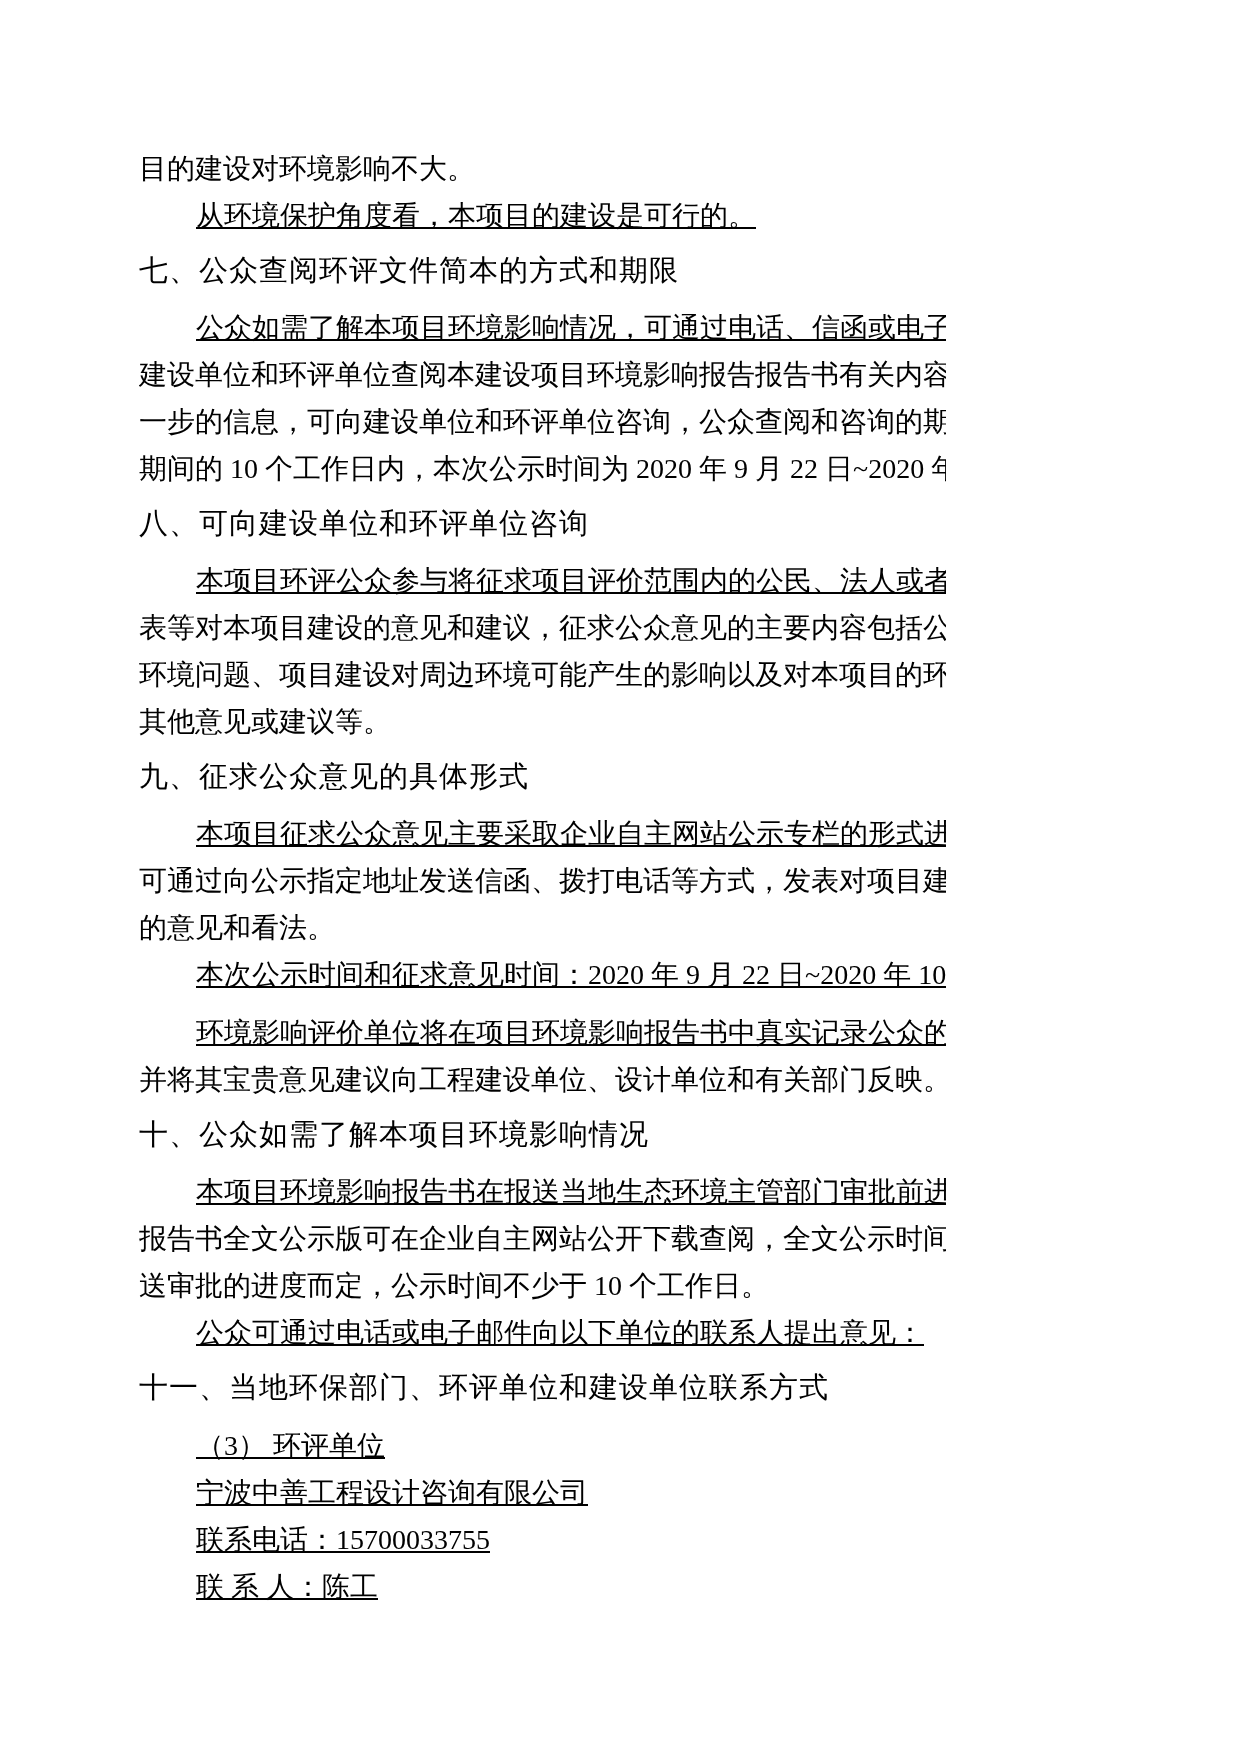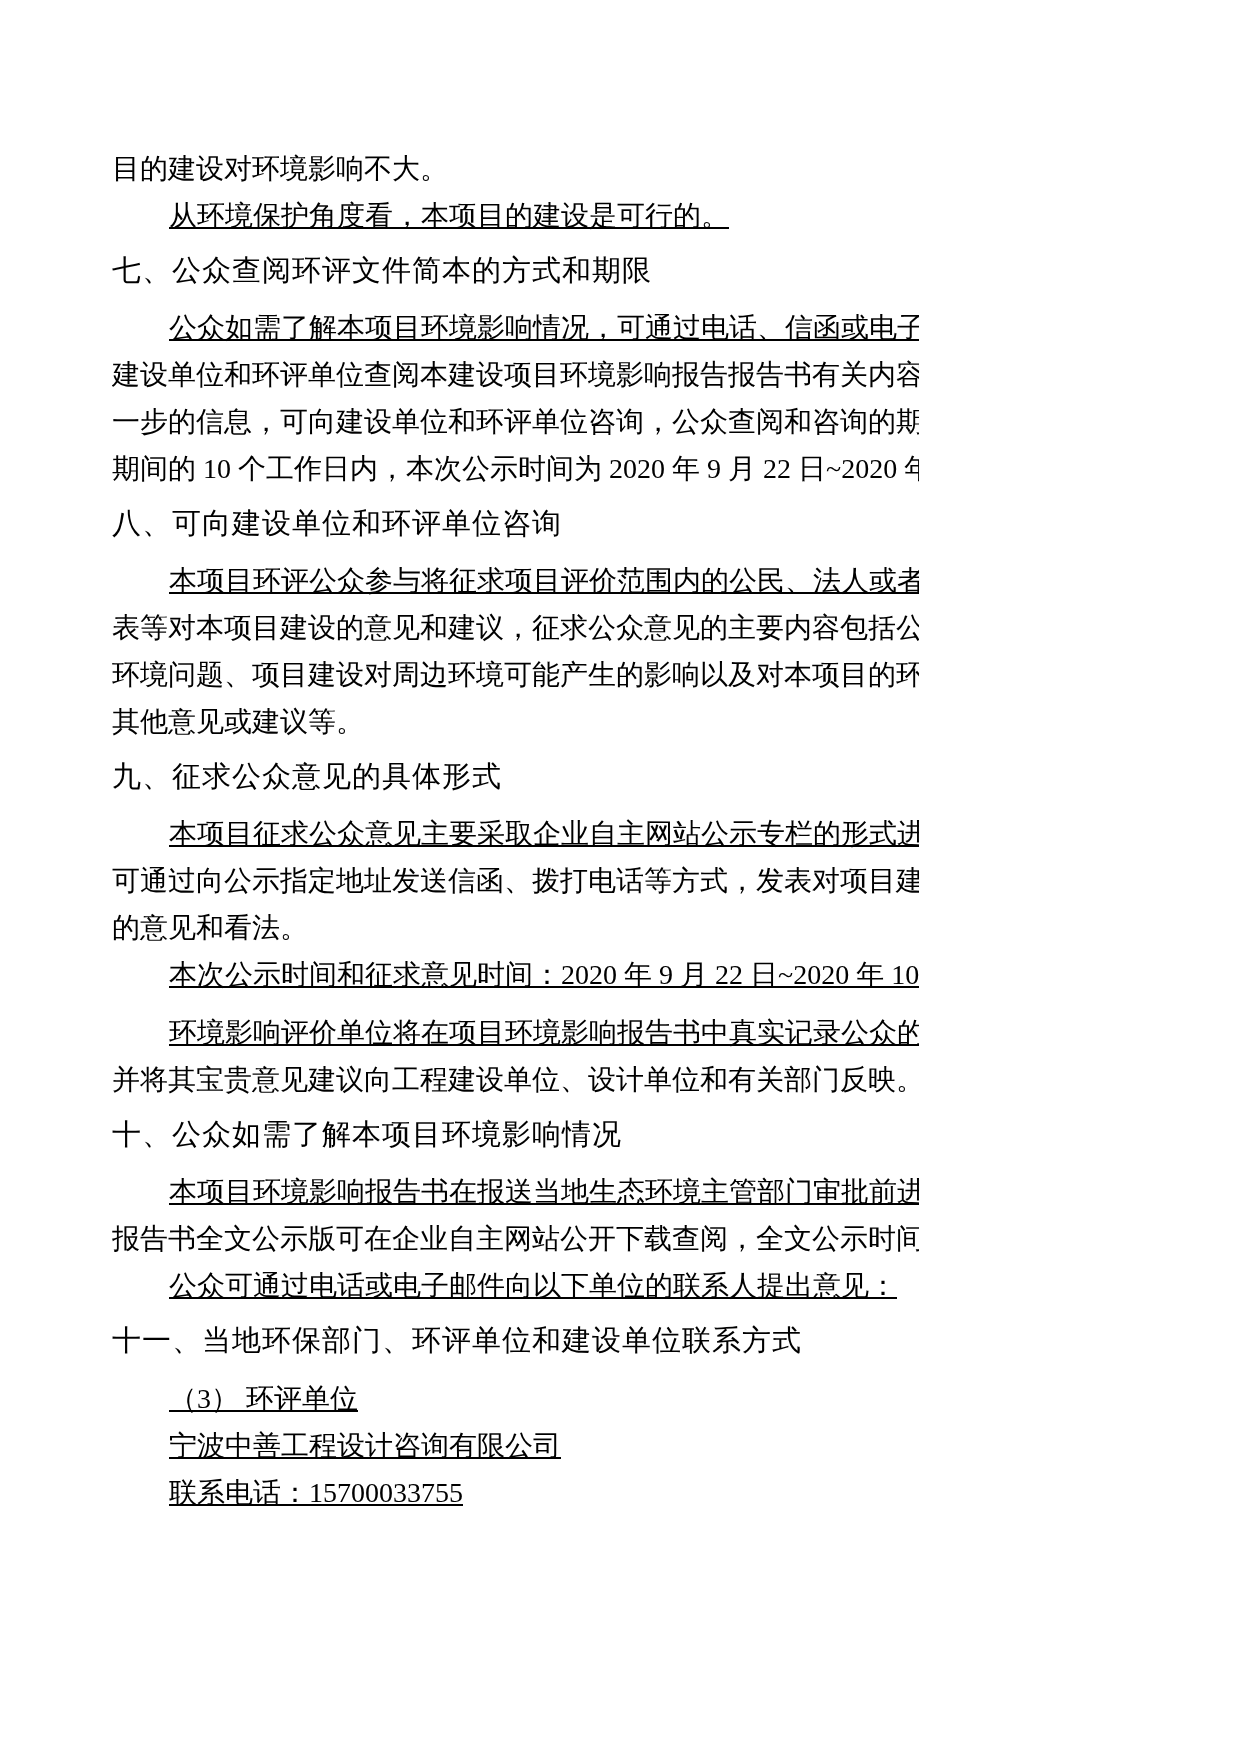--- a/index.html
+++ b/index.html
@@ -9,20 +9,21 @@
   }
   .page {
     position: relative;
     width: 1077px;
     height: 1754px;
     background: #ffffff;
     box-sizing: border-box;
     padding: 145px 158px 0 112px;
     color: #000000;
     overflow: hidden;
+    margin-left: 27px;
   }
   .doc-body { width: 100%; }
   .line {
     font-family: "Liberation Serif", "DejaVu Serif", serif;
     font-size: 28px;
     line-height: 47px;
     color: #000000;
     white-space: nowrap;
     overflow: hidden;
   }
@@ -61,19 +62,21 @@
       <div class="line heading">九、征求公众意见的具体形式</div>
       <div class="line body indent fill">本项目征求公众意见主要采取企业自主网站公示专栏的形式进行公示。公众</div>
       <div class="line body fill">可通过向公示指定地址发送信函、拨打电话等方式，发表对项目建设及环评工作</div>
       <div class="line body">的意见和看法。</div>
       <div class="line body indent">本次公示时间和征求意见时间：2020 年 9 月 22 日~2020 年 10 月 12 日。</div>
       <div class="line body indent fill gap">环境影响评价单位将在项目环境影响报告书中真实记录公众的意见和建议，</div>
       <div class="line body">并将其宝贵意见建议向工程建设单位、设计单位和有关部门反映。</div>
       <div class="line heading">十、公众如需了解本项目环境影响情况</div>
       <div class="line body indent fill">本项目环境影响报告书在报送当地生态环境主管部门审批前进行全本公示，</div>
       <div class="line body fill">报告书全文公示版可在企业自主网站公开下载查阅，全文公示时间由环评报告报</div>
+      <div class="line body">送审批的进度而定，公示时间不少于 10 个工作日。</div>
       <div class="line body indent">公众可通过电话或电子邮件向以下单位的联系人提出意见：</div>
       <div class="line heading">十一、当地环保部门、环评单位和建设单位联系方式</div>
       <div class="line body indent gap">（3） 环评单位</div>
       <div class="line body indent">宁波中善工程设计咨询有限公司</div>
       <div class="line body indent">联系电话：15700033755</div>
+      <div class="line body indent">联 系 人：陈工</div>
     </div>
 </div>
 
 </body></html>

